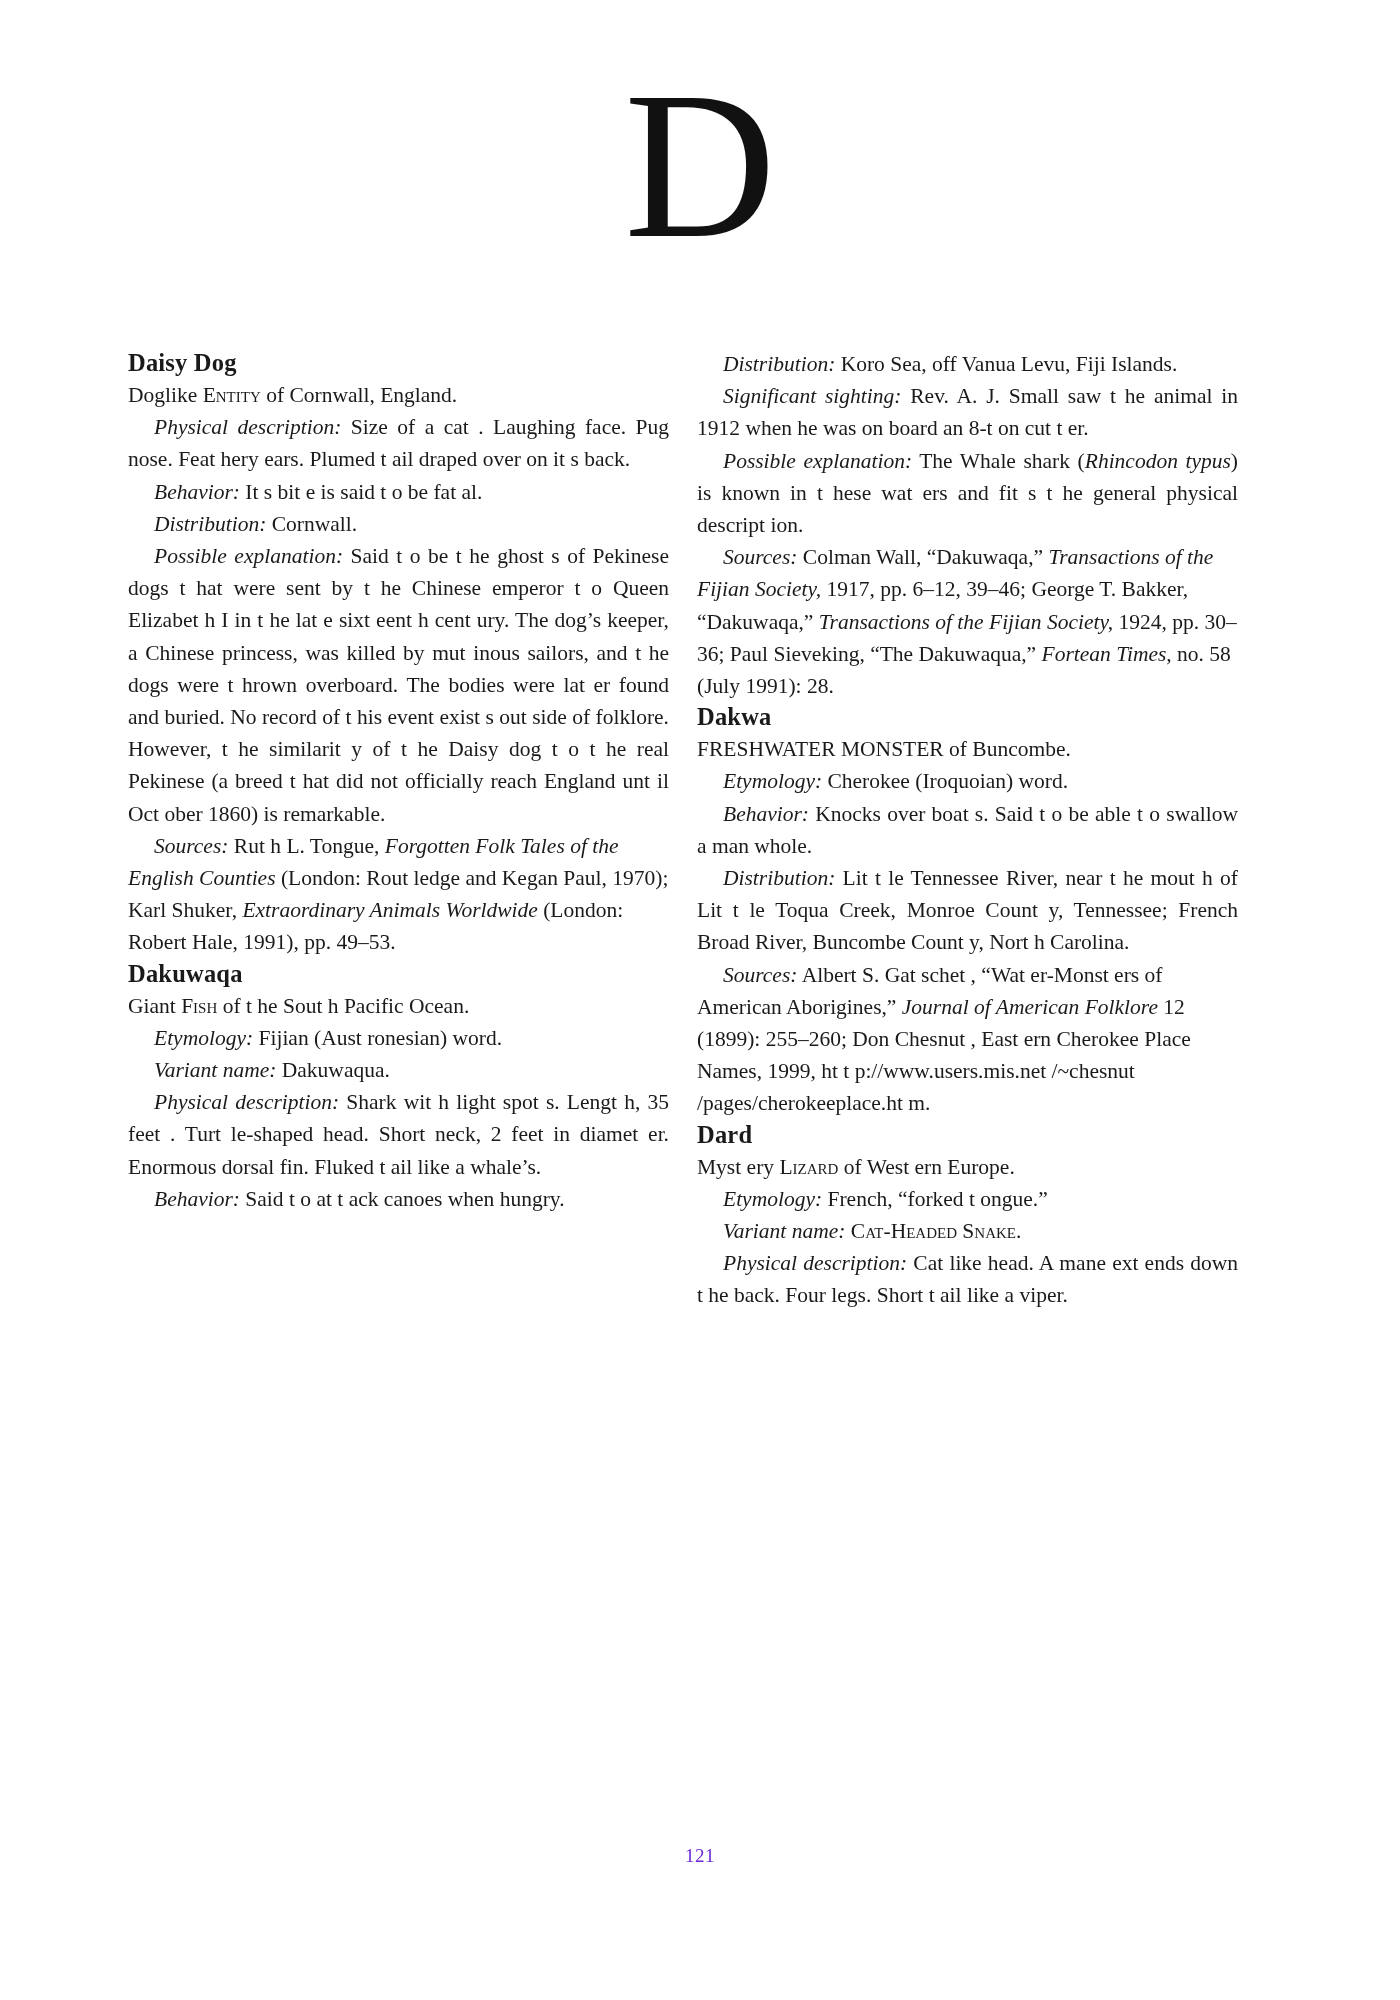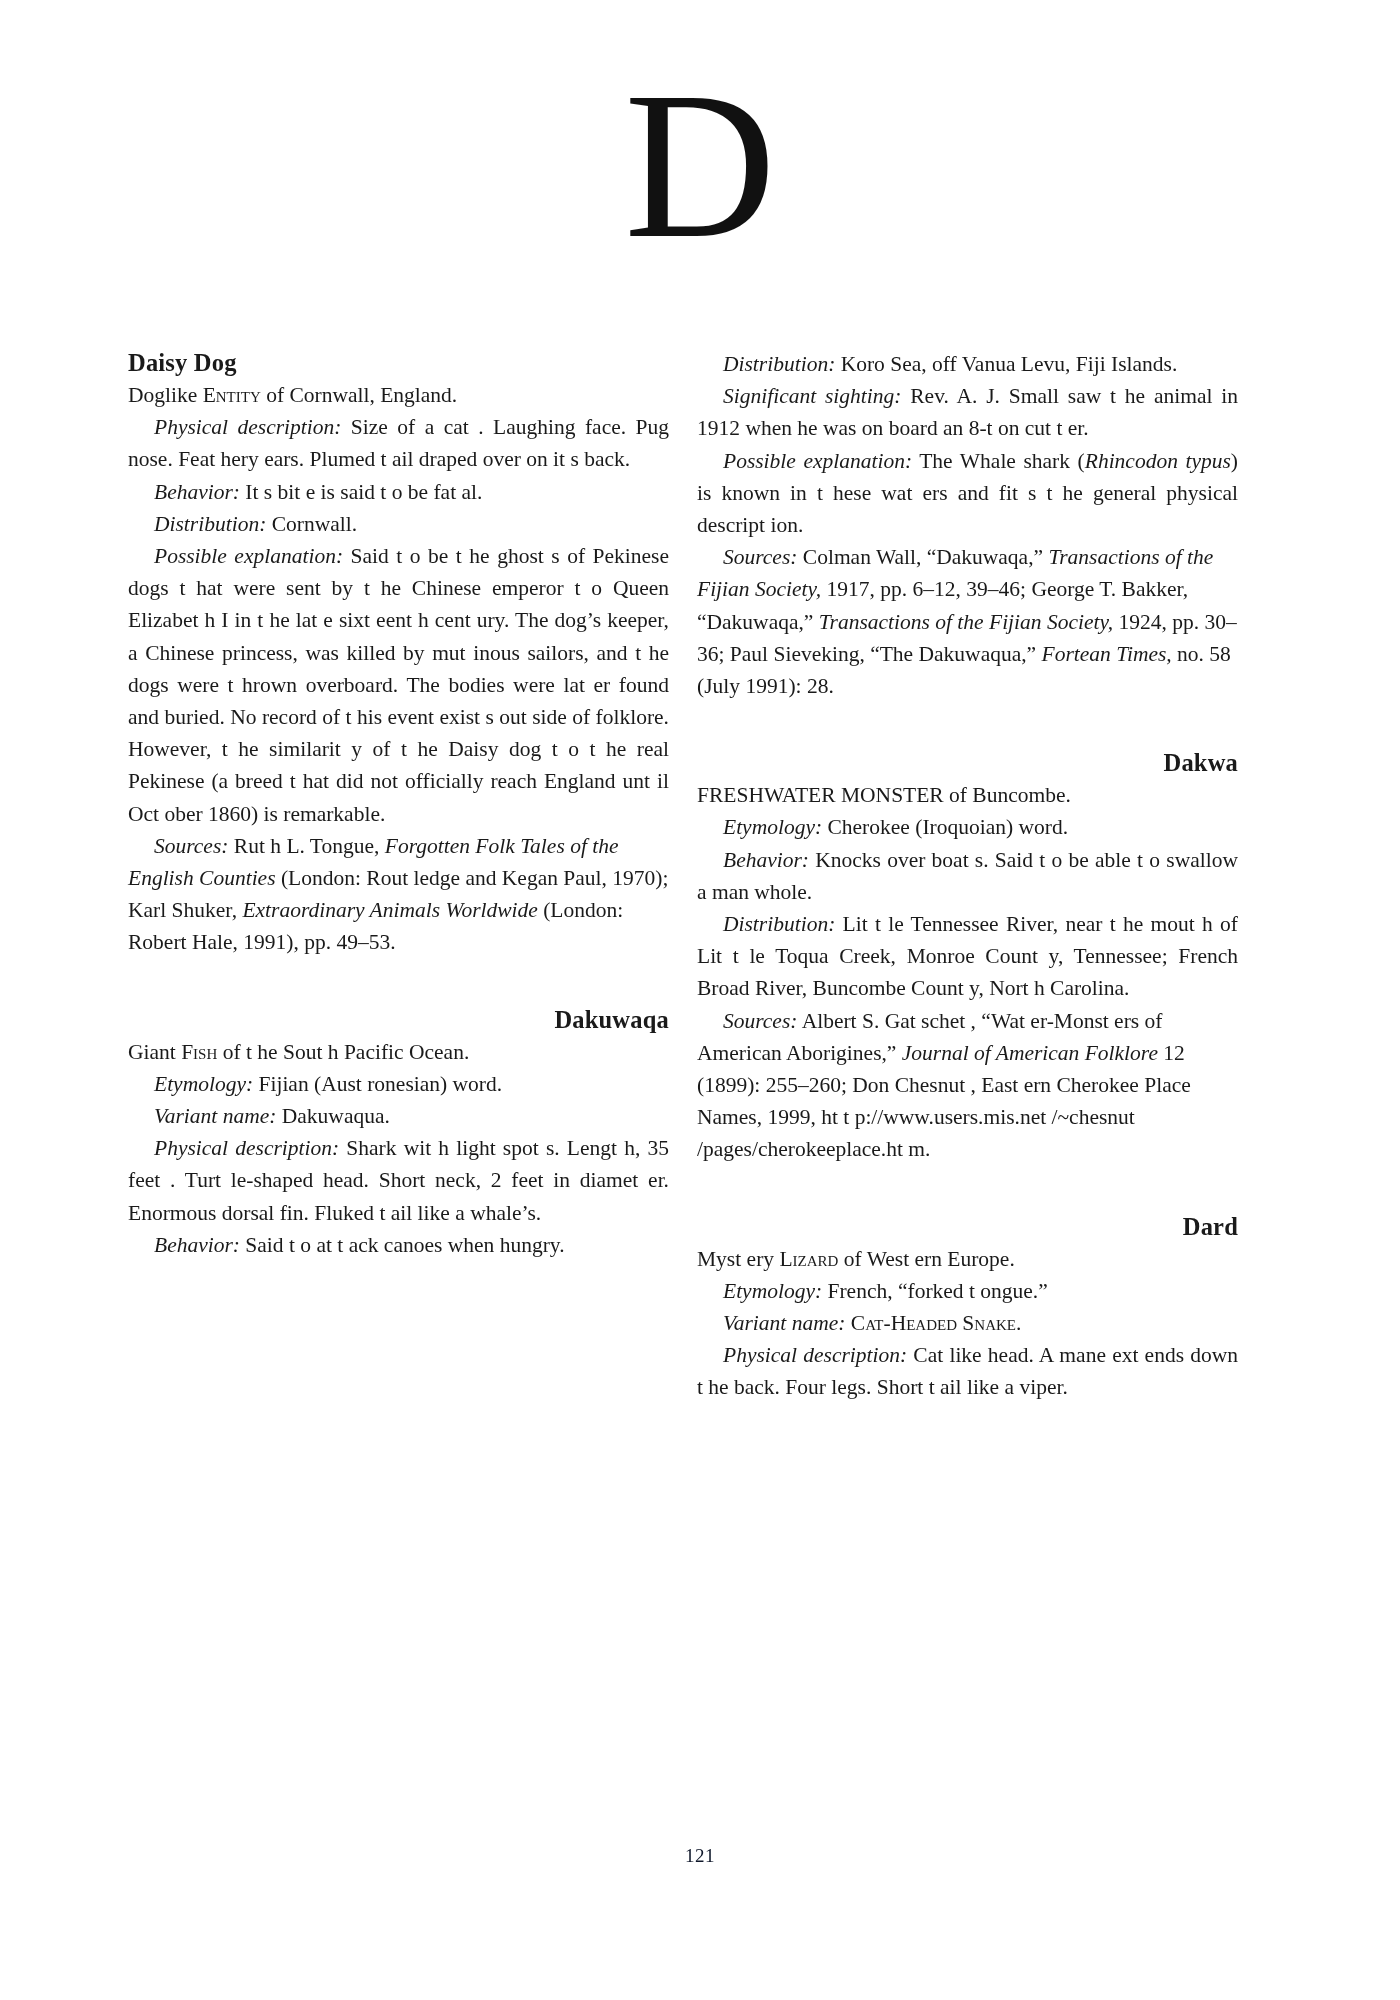--- a/index.html
+++ b/index.html
@@ -50,22 +50,20 @@
   }
 
   .entry-title {
     font-weight: bold;
     font-size: 24.5px;
     line-height: 30px;
     margin: 0 0 1px 0;
     letter-spacing: 0.2px;
   }
   .entry-title.spaced {
-    margin-top: 46px;
-    text-align: right;
   }
 
   p {
     margin: 0;
     text-align: justify;
     text-justify: inter-word;
     hyphens: none;
   }
   p.lead {
     text-indent: 0;
@@ -87,21 +85,21 @@
     font-variant: small-caps;
   }
 
   .folio {
     position: absolute;
     left: 0;
     top: 1845px;
     width: 1400px;
     text-align: center;
     font-size: 19px;
-    color: #0f172a;
+    color: #6d28d9;
     letter-spacing: 0.5px;
   }
 </style>
 </head>
 <body>
 
 <div class="page">
 
   <div class="section-letter">D</div>
 

